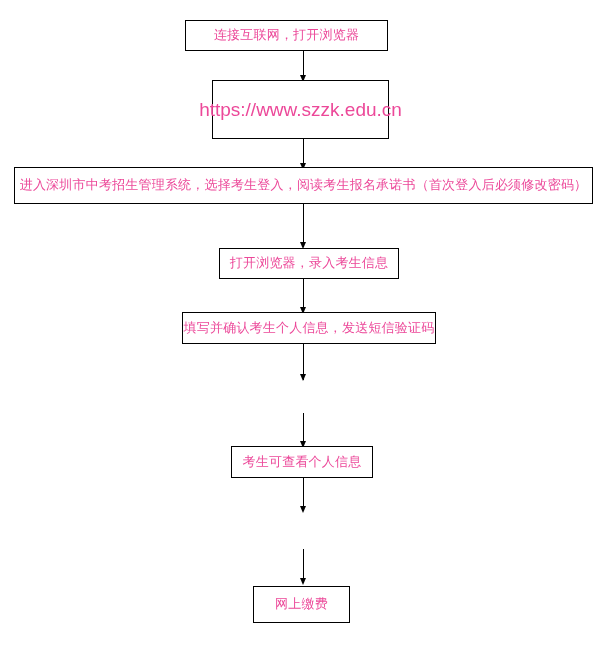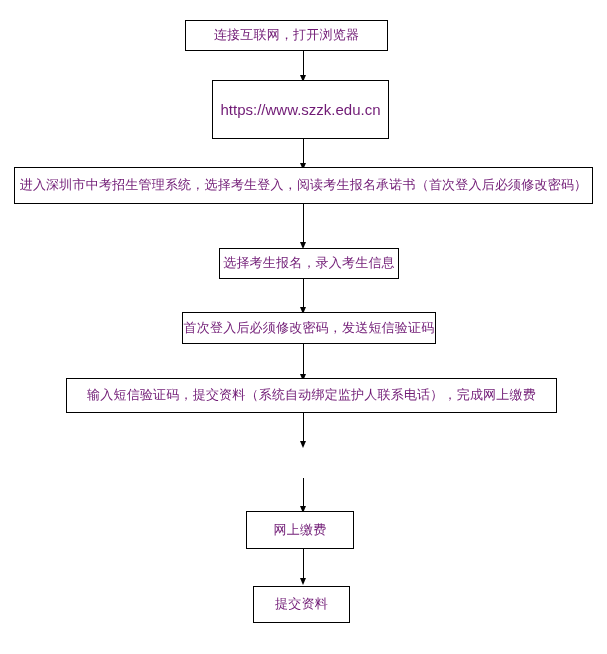--- a/index.html
+++ b/index.html
@@ -20,29 +20,29 @@
   .node {
     position: absolute;
     box-sizing: border-box;
     border: 1px solid #000000;
     background: #ffffff;
     display: flex;
     flex-direction: column;
     align-items: center;
     justify-content: center;
     text-align: center;
-    color: #701a75;
+    color: #ec4899;
     font-size: 13px;
     line-height: 1.45;
     letter-spacing: 0.2px;
     white-space: nowrap;
   }
   .node .line2 {
     font-family: "Liberation Sans", "DejaVu Sans", sans-serif;
-    font-size: 15px;
+    font-size: 19px;
     letter-spacing: 0;
   }
   
   .connector {
     position: absolute;
     width: 1px;
     background: #000000;
   }
   .arrowhead {
     position: absolute;
@@ -73,48 +73,45 @@
   <div class="arrowhead" style="left:300px; top:163px;"></div>
 
   <div class="node" style="left:14px; top:167px; width:579px; height:37px;text-align:center;">
     <span>进入深圳市中考招生管理系统，选择考生登入，阅读考生报名承诺书（首次登入后必须修改密码）</span>
   </div>
 
   <div class="connector" style="left:303px; top:204px; height:42px;"></div>
   <div class="arrowhead" style="left:300px; top:242px;"></div>
 
   <div class="node" style="left:219px; top:248px; width:180px; height:31px;">
-    <span>选择考生报名，录入考生信息</span>
+    <span>打开浏览器，录入考生信息</span>
   </div>
 
   <div class="connector" style="left:303px; top:279px; height:32px;"></div>
   <div class="arrowhead" style="left:300px; top:307px;"></div>
 
   <div class="node" style="left:182px; top:312px; width:254px; height:32px;">
-    <span>首次登入后必须修改密码，发送短信验证码</span>
+    <span>填写并确认考生个人信息，发送短信验证码</span>
   </div>
 
   <div class="connector" style="left:303px; top:344px; height:36px;"></div>
   <div class="arrowhead" style="left:300px; top:374px;"></div>
 
-  <div class="node" style="left:66px; top:378px; width:491px; height:35px;">
-    <span>输入短信验证码，提交资料（系统自动绑定监护人联系电话），完成网上缴费</span>
-  </div>
 
   <div class="connector" style="left:303px; top:413px; height:32px;"></div>
   <div class="arrowhead" style="left:300px; top:441px;"></div>
 
+  <div class="node" style="left:231px; top:446px; width:142px; height:32px;">
+    <span>考生可查看个人信息</span>
+  </div>
 
   <div class="connector" style="left:303px; top:478px; height:32px;"></div>
   <div class="arrowhead" style="left:300px; top:506px;"></div>
 
-  <div class="node" style="left:246px; top:511px; width:108px; height:38px;">
-    <span>网上缴费</span>
-  </div>
 
   <div class="connector" style="left:303px; top:549px; height:33px;"></div>
   <div class="arrowhead" style="left:300px; top:578px;"></div>
 
   <div class="node" style="left:253px; top:586px; width:97px; height:37px;">
-    <span>提交资料</span>
+    <span>网上缴费</span>
   </div>
 
 </div>
 
 </body></html>

